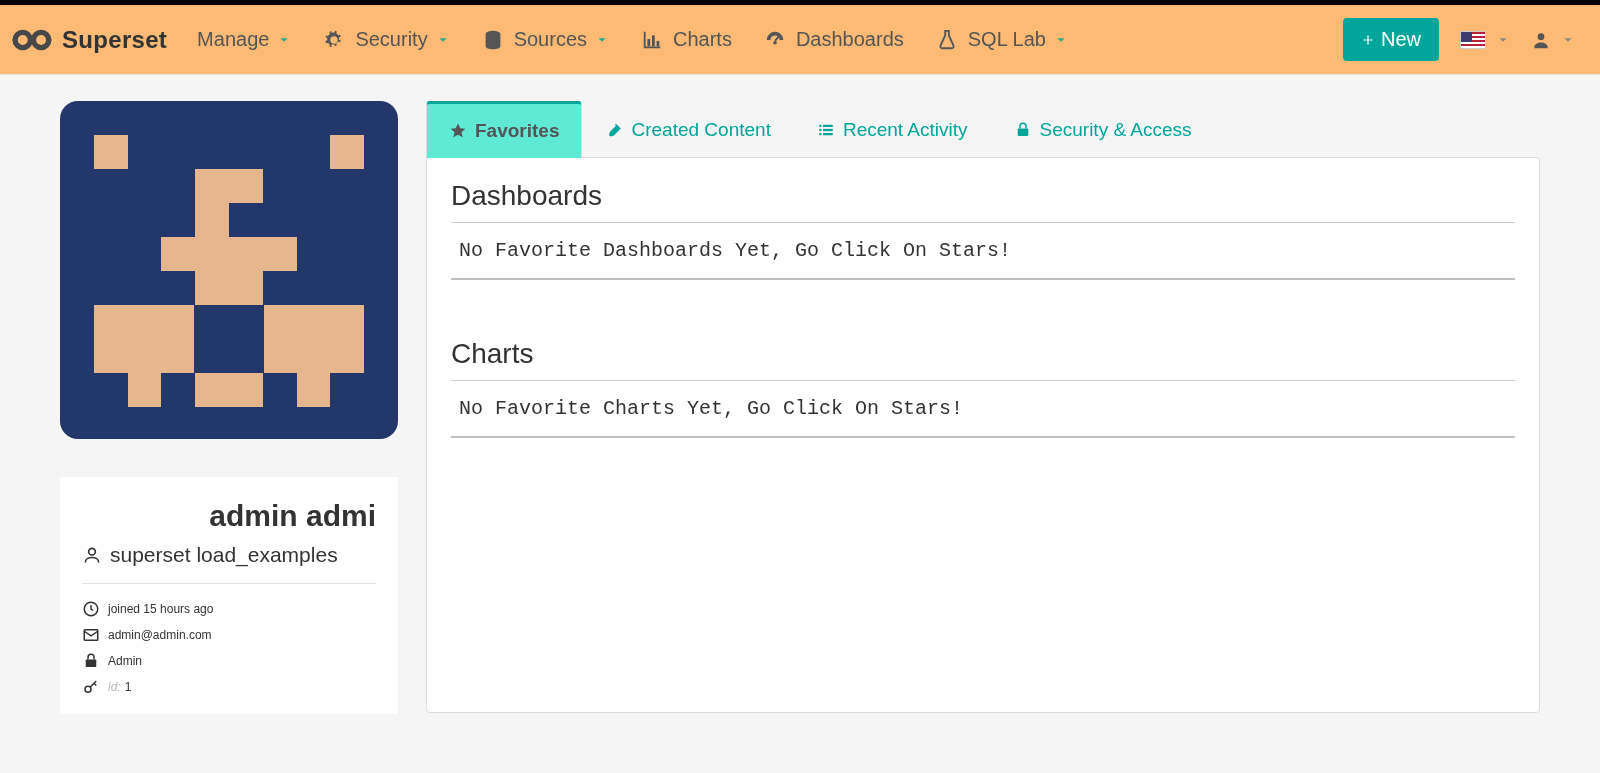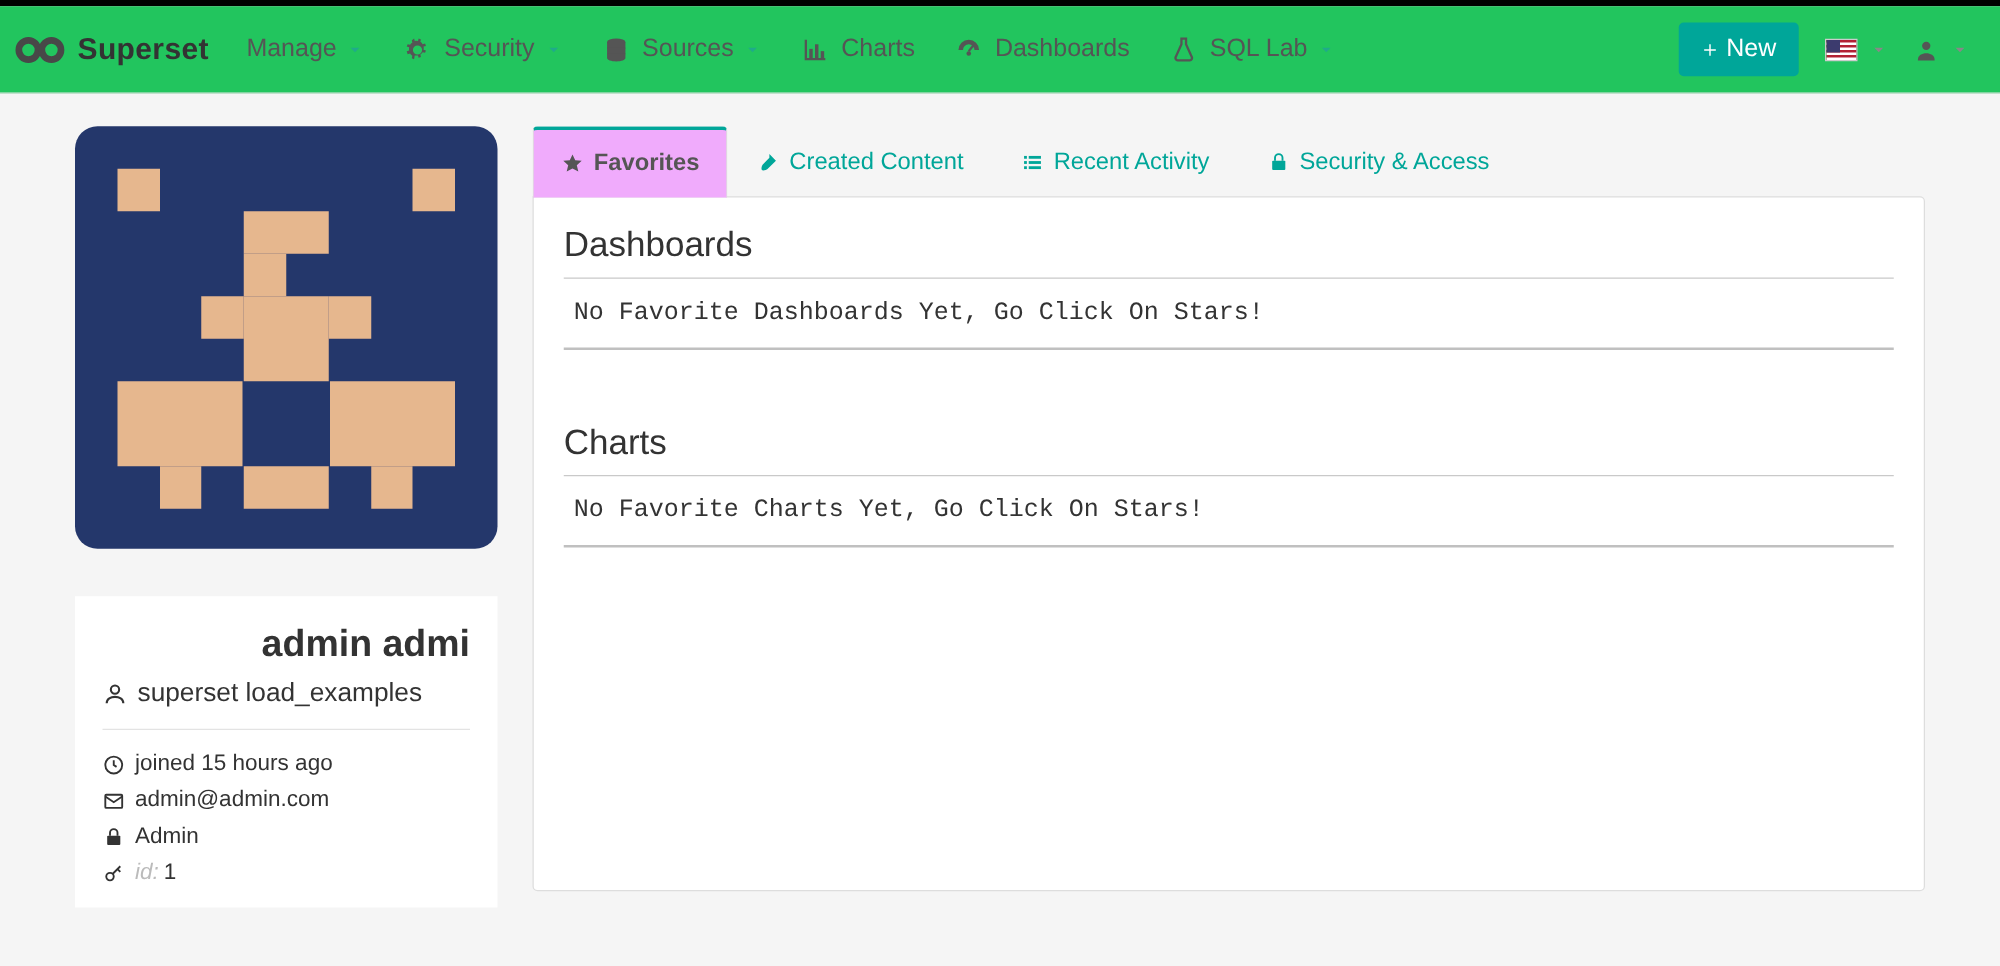--- a/index.html
+++ b/index.html
@@ -3,21 +3,21 @@
 <meta charset="utf-8">
 <style>
   * { box-sizing: border-box; margin: 0; padding: 0; }
   html, body { width: 1600px; height: 773px; font-family: "Helvetica Neue", Helvetica, Arial, sans-serif; color:#333; background:#f5f5f5; }
   a { text-decoration: none; }
 
   
   .topstrip { height:5px; background:#000; }
 
   
-  .navbar { display:flex; align-items:center; height:70px; background:#22c55e; border-bottom:1px solid #e6e6e6; padding:0 25px 0 12px; }
+  .navbar { display:flex; align-items:center; height:70px; background:#fdba74; border-bottom:1px solid #e6e6e6; padding:0 25px 0 12px; }
   .brand { display:flex; align-items:center; padding:0 14px 0 0; }
   .brand-logo { width:46px; height:28px; display:flex; align-items:center; justify-content:center; }
   .brand-logo svg { width:46px; height:28px; }
   .brand-name { font-size:24px; font-weight:700; margin-left:4px; letter-spacing:0.3px; }
 
   .nav { display:flex; align-items:center; list-style:none; }
   .nav-item { display:flex; align-items:center; padding:0 16px; height:70px; cursor:pointer; color:#555; font-size:20px; }
   .nav-item .ic { width:22px; height:22px; margin-right:10px; color:#555; }
   .nav-item .caret { width:14px; height:14px; margin-left:8px; color:#1fab8a; }
 
@@ -36,30 +36,30 @@
   
   .avatar-card { width:338px; height:338px; border-radius:18px; background:#24376b; position:relative; }
   .avatar-card .px { position:absolute; background:#e6b78e; }
 
   
   .user-panel { width:338px; background:#fff; margin-top:38px; padding:22px 22px 10px 22px; }
   .user-panel h2 { font-size:30px; font-weight:700;text-align:right; }
   .user-line { display:flex; align-items:center; margin-top:10px; font-size:21px; }
   .user-line .ic { width:20px; height:20px; margin-right:8px; }
   .hr { border:0; border-top:1px solid #e3e3e3; margin:16px 0; }
-  .meta { font-size:18px; display:flex; align-items:flex-end; margin:8px 0; }
+  .meta { font-size:12px; display:flex; align-items:center; margin:8px 0; }
   .meta .ic { width:18px; height:18px; margin-right:8px; }
   .meta .muted { color:#bbb; margin-right:4px;font-style:italic; }
 
   
   .main { flex:1; }
   .tabs { display:flex; }
   .tab { display:flex; align-items:center; padding:16px 22px; border:1px solid transparent; border-bottom:none; font-size:19px; cursor:pointer; color:#00a699; background:transparent; }
   .tab .ic { width:18px; height:18px; margin-right:8px; }
-  .tab.active { background:#f0abfc; color:#555; border-color:#ddd; border-top:3px solid #00a699; border-radius:4px 4px 0 0; font-weight:700; }
+  .tab.active { background:#5eead4; color:#555; border-color:#ddd; border-top:3px solid #00a699; border-radius:4px 4px 0 0; font-weight:700; }
   .tab.active .ic { color:#555; }
   .tab:not(.active) .ic { color:#00a699; }
   .tab-content { background:#fff; border:1px solid #ddd; border-radius:0 4px 4px 4px; min-height:556px; padding:22px 24px; margin-top:-1px; }
 
   .section h3 { font-size:28px; font-weight:500; margin-bottom:10px; }
   .section hr.sep { border:0; border-top:1px solid #c9c9c9; }
   .emptyrow { padding:16px 8px; font-size:20px;font-family:Liberation Mono, monospace; }
   .section hr.sep2 { border:0; border-top:2px solid #c0c0c0; }
   .section + .section { margin-top:58px; }
 

